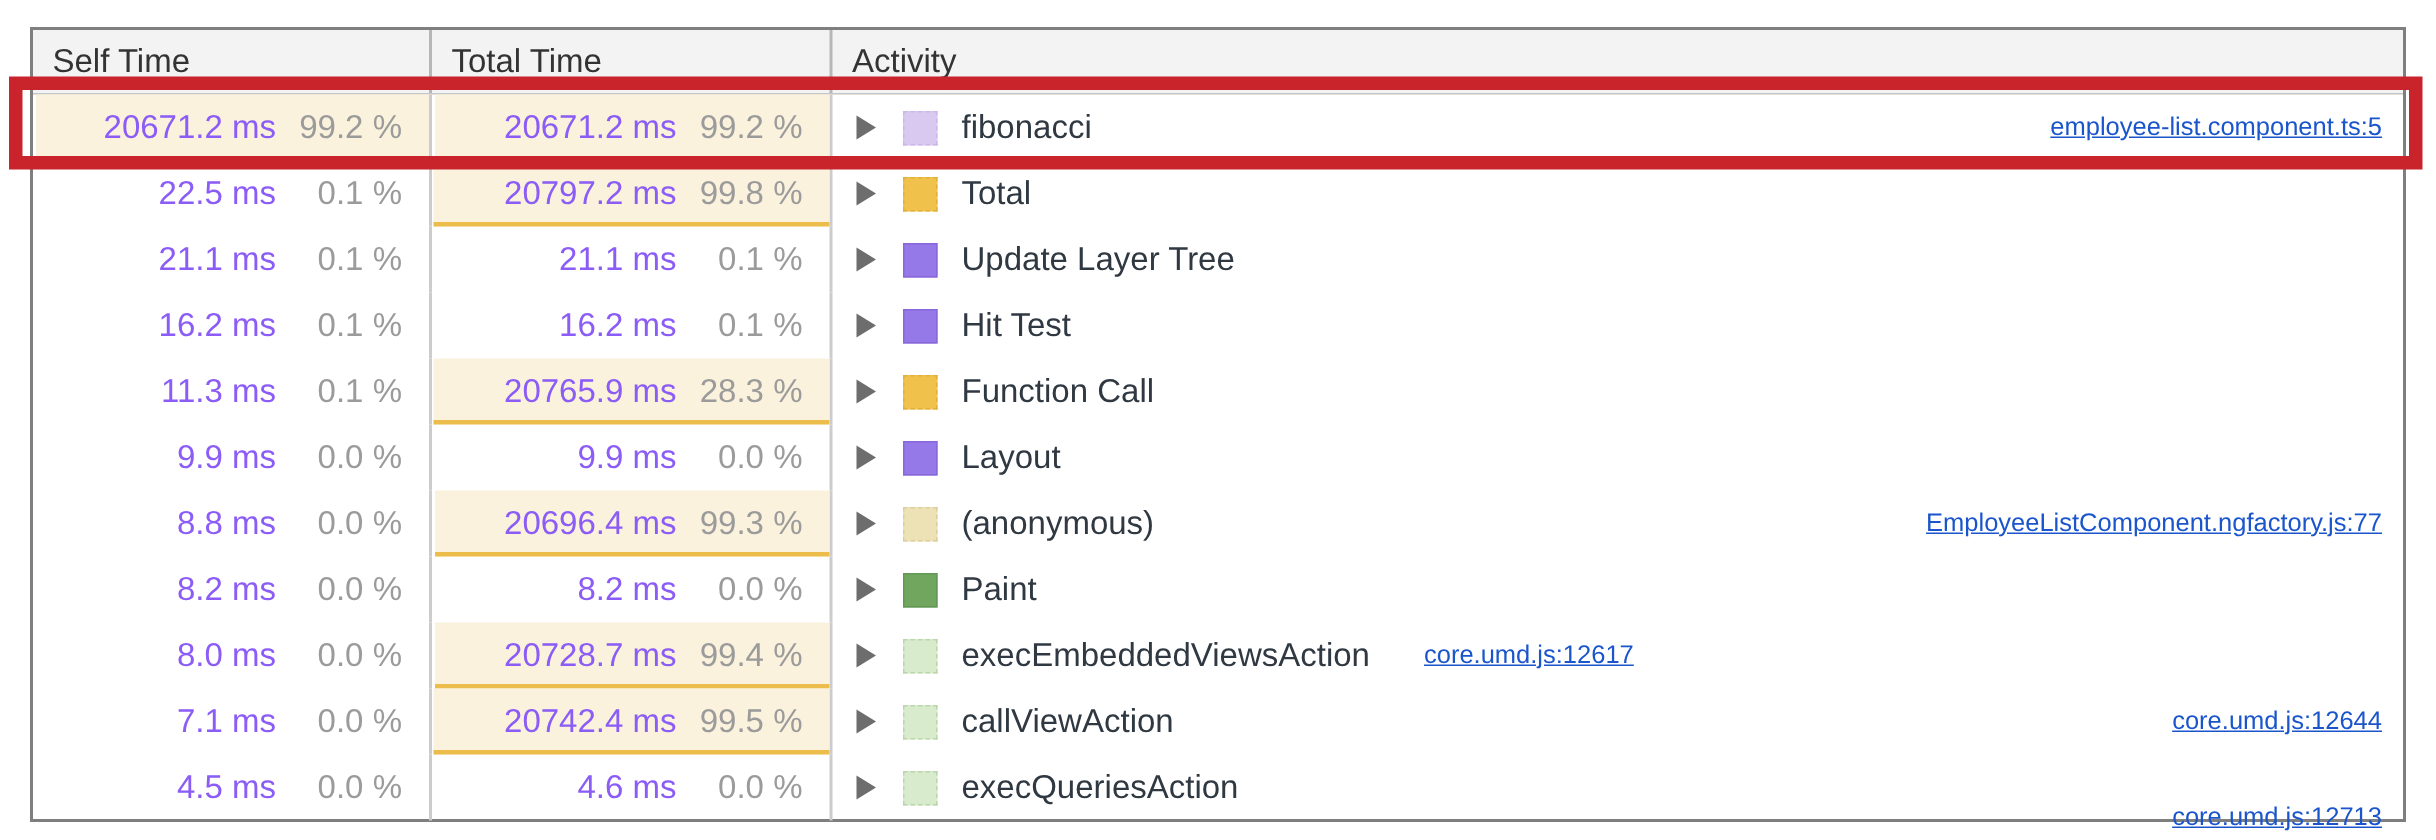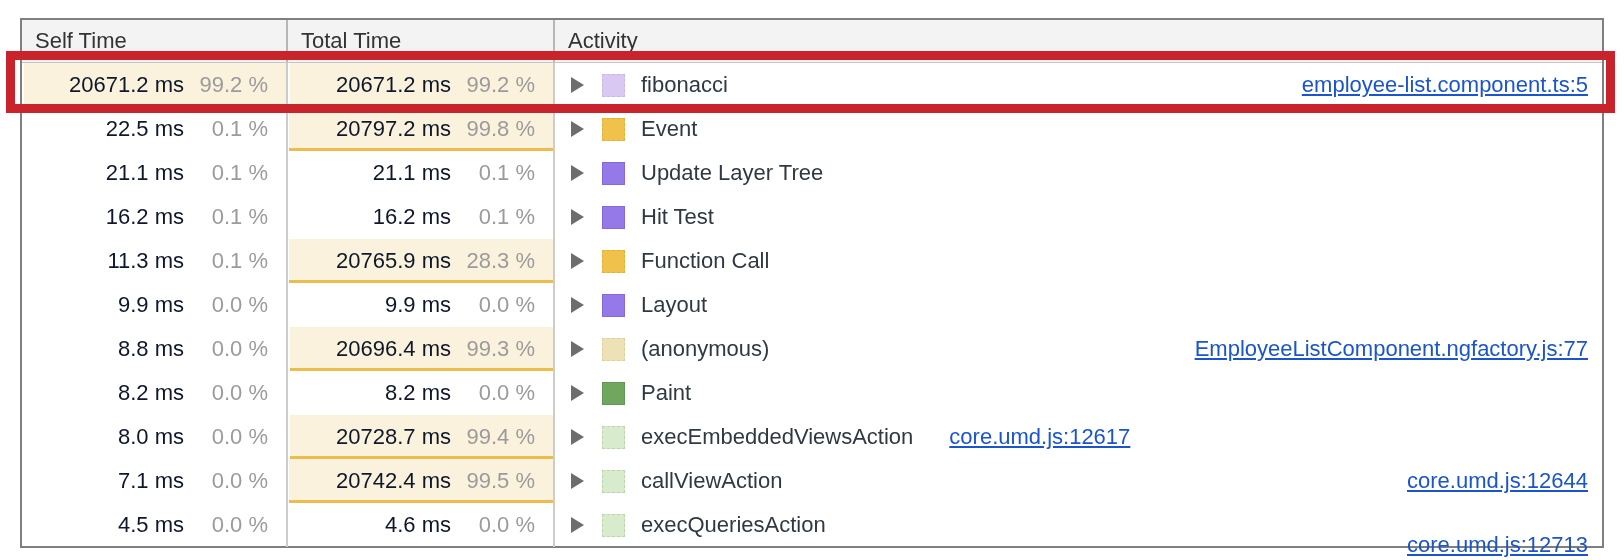--- a/index.html
+++ b/index.html
@@ -11,31 +11,31 @@
   .hcell{font-size:22px;color:#333;line-height:41px;padding-left:13px;box-sizing:border-box;}
   .hcell.self{width:266px;border-right:2px solid #b7b7b7;}
   .hcell.total{width:267px;border-right:2px solid #b7b7b7;}
   .hcell.activity{flex:1;}
   #rows{flex:1;display:flex;flex-direction:column;}
   .row{display:flex;height:44px;flex:none;position:relative;}
   .cell{box-sizing:border-box;position:relative;}
   .cell.time{display:flex;align-items:center;justify-content:flex-end;font-size:22px;padding-right:18px;}
   .cell.self{width:266px;border-right:2px solid #cccccc;}
   .cell.total{width:267px;border-right:2px solid #cccccc;}
-  .ms{color:#0f172a;position:relative;z-index:1;margin-left:44px;}
+  .ms{color:#8b5cf6;position:relative;z-index:1;margin-left:44px;}
   .pct{color:#9b9b9b;width:84px;text-align:right;position:relative;z-index:1;}
   .bar{position:absolute;right:0;top:0;height:100%;box-sizing:border-box;}
   .cell.activity{flex:1;display:flex;align-items:center;padding:0 14px 0 16px;font-size:22px;color:#303942;}
   .tri{width:0;height:0;border-left:13px solid #6d6d6d;border-top:8px solid transparent;
        border-bottom:8px solid transparent;margin-right:18px;flex:none;}
   .swatch{width:23px;height:23px;border:1px solid;box-sizing:border-box;margin-right:16px;flex:none;}
   .textured{background-image:radial-gradient(rgba(255,255,255,0.85) 1.2px,transparent 1.5px);
             background-size:6px 6px;}
   .alabel{flex:none;white-space:nowrap;}
-  .link{margin-left:auto;text-decoration:underline;font-size:22px;white-space:nowrap;}
+  .link{margin-left:auto;text-decoration:underline;font-size:17px;white-space:nowrap;}
   .red-box{position:absolute;left:6px;top:51px;width:1609px;height:62px;
            box-sizing:border-box;z-index:5;pointer-events:none;border:9px solid #c9242c;}
 </style>
 </head>
 <body>
 
 <div class="grid">
   <div class="hrow">
     <div class="hcell self">Self Time</div>
     <div class="hcell total">Total Time</div>
@@ -66,21 +66,21 @@
           <span class="pct">0.1 %</span>
         </div>
         <div class="cell time total">
           <i class="bar" style="width: 99.8%; background: rgb(250, 242, 220); border-bottom: 3px solid rgb(237, 189, 76);"></i>
           <span class="ms">20797.2 ms</span>
           <span class="pct">99.8 %</span>
         </div>
         <div class="cell activity">
           <span class="tri"></span>
           <span class="swatch textured" style="background: rgb(240, 194, 75); border-color: rgb(226, 177, 60); border-style: dashed;"></span>
-          <span class="alabel">Event</span>
+          <span class="alabel">Total</span>
         </div>
       </div>
       <div class="row">
         <div class="cell time self">
           <span class="ms">21.1 ms</span>
           <span class="pct">0.1 %</span>
         </div>
         <div class="cell time total">
           <span class="ms">21.1 ms</span>
           <span class="pct">0.1 %</span>

